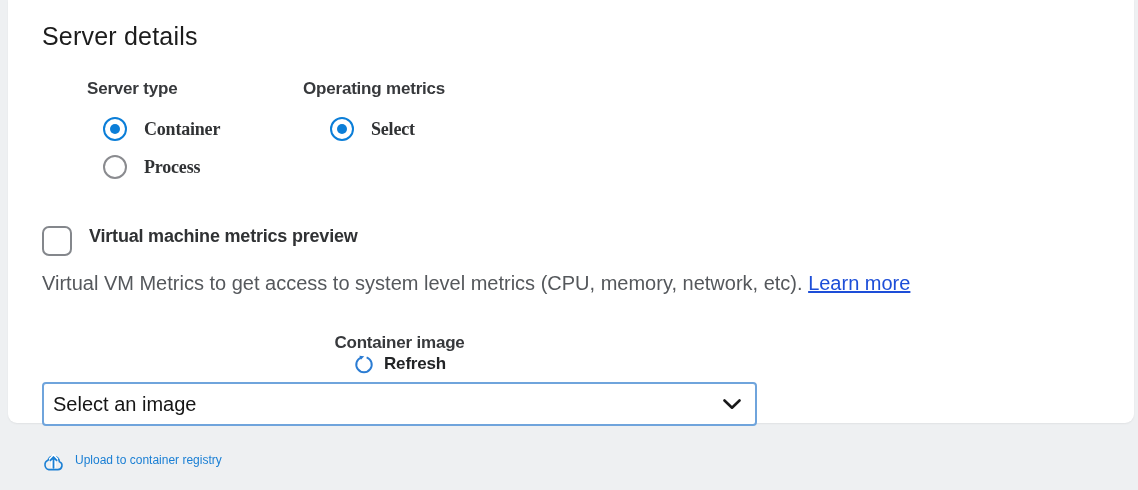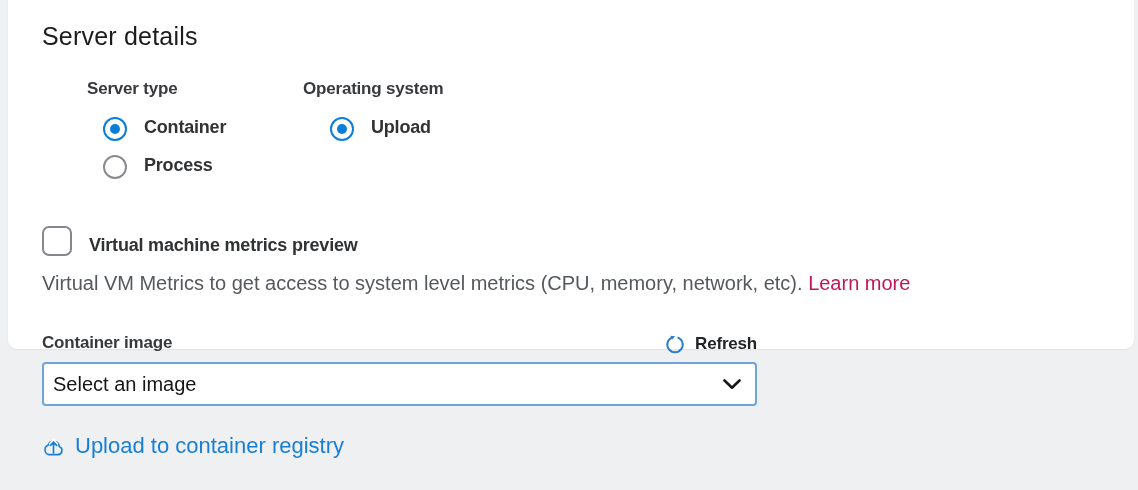--- a/index.html
+++ b/index.html
@@ -7,21 +7,21 @@
   body {
     background:#eef0f2;
     font-family:"Liberation Sans", sans-serif;
     color:#303234;
     position:relative;
     overflow:hidden;
   }
   .card {
     position:absolute;
     left:8px; top:0;
-    width:1126px; height:349px;
+    width:1126px; height:423px;
     background:#ffffff;
     border-radius:0 0 9px 9px;
     box-shadow:0 1px 2px rgba(0,0,0,0.06);
     padding:20px 34px 0 34px;
   }
   .heading {
     font-size:25px;
     font-weight:400;
     color:#1c1c1c;
     line-height:32px;
@@ -35,59 +35,60 @@
     color:#37393c;
     line-height:22px;
     letter-spacing:-0.2px;
   }
   .radio-list {
     margin-top:17px;
     display:flex; flex-direction:column; gap:14px;
   }
   .col1-list { padding-left:16px; }
   .col2-list { padding-left:27px; }
-  .radio-row { display:flex; align-items:flex-start; gap:17px; cursor:pointer; }
+  .radio-row { display:flex; align-items:center; gap:17px; cursor:pointer;font-family:Liberation Serif, serif; }
   .radio {
     width:24px; height:24px; flex:0 0 auto;
     border:2px solid #8a8b8f;
     border-radius:50%;
     background:#fff;
     position:relative;
   }
   .radio.on { border-color:#0b7ed8; }
   .radio.on::after {
     content:"";
     position:absolute; inset:5px;
     border-radius:50%;
     background:#0b7ed8;
   }
   .radio-label, .checkbox-label {
     font-size:18px; font-weight:700; color:#303234; letter-spacing:-0.2px;
   }
-  .checkbox-row { margin-top:47px; display:flex; align-items:flex-end; gap:17px; cursor:pointer; }
+  .checkbox-row { margin-top:47px; display:flex; align-items:flex-start; gap:17px; cursor:pointer; }
   .checkbox {
     width:30px; height:30px; flex:0 0 auto;
     border:2px solid #84878c;
     border-radius:7px;
     background:#fff;
   }
   .description {
     margin-top:15px;
     font-size:20px;
     line-height:24px;
     color:#55585c;
   }
   .learn-more {
-    color:#be185d;
+    color:#1d4ed8;
+    text-decoration:underline;
     cursor:pointer;
   }
   .field-row {
     margin-top:38px;
     width:715px;
-    display:flex; align-items:flex-start; justify-content:space-between;
+    display:flex; align-items:center; justify-content:space-between;flex-direction:column;
   }
   .field-label {
     font-size:17px; font-weight:700; color:#37393c; letter-spacing:-0.2px;
   }
   .refresh-btn {
     display:flex; align-items:center; gap:9px;
     background:none; border:none; cursor:pointer;
     font-family:inherit;
     font-size:17px; font-weight:700; color:#222426; letter-spacing:-0.2px;
   }
@@ -97,22 +98,22 @@
     border:2px solid #6fa4dc;
     border-radius:4px;
     background:#fff;
     display:flex; align-items:center; justify-content:space-between;
     padding:0 14px 0 9px;
     cursor:pointer;
   }
   .select-value { font-size:20px; color:#161616; }
   .upload-link {
     margin-top:27px;
-    display:inline-flex; align-items:flex-end; gap:10px;
-    font-size:22px;
+    display:inline-flex; align-items:flex-start; gap:10px;
+    font-size:12px;
     color:#1a7fd4;
     cursor:pointer;
     text-decoration:none;
   }
   .icon { display:inline-flex; align-items:center; justify-content:center; }
 </style>
 </head>
 <body>
 
 <div class="card">
@@ -129,25 +130,25 @@
           <span class="radio-label">Container</span>
         </label>
         <label class="radio-row">
           <span class="radio"></span>
           <span class="radio-label">Process</span>
         </label>
       </div>
     </div>
 
     <div>
-      <div class="group-label">Operating system</div>
+      <div class="group-label">Operating metrics</div>
       <div class="radio-list col2-list">
         <label class="radio-row">
           <span class="radio on"></span>
-          <span class="radio-label">Upload</span>
+          <span class="radio-label">Select</span>
         </label>
       </div>
     </div>
 
   </div>
 
   <label class="checkbox-row">
     <span class="checkbox"></span>
     <span class="checkbox-label">Virtual machine metrics preview</span>
   </label>

